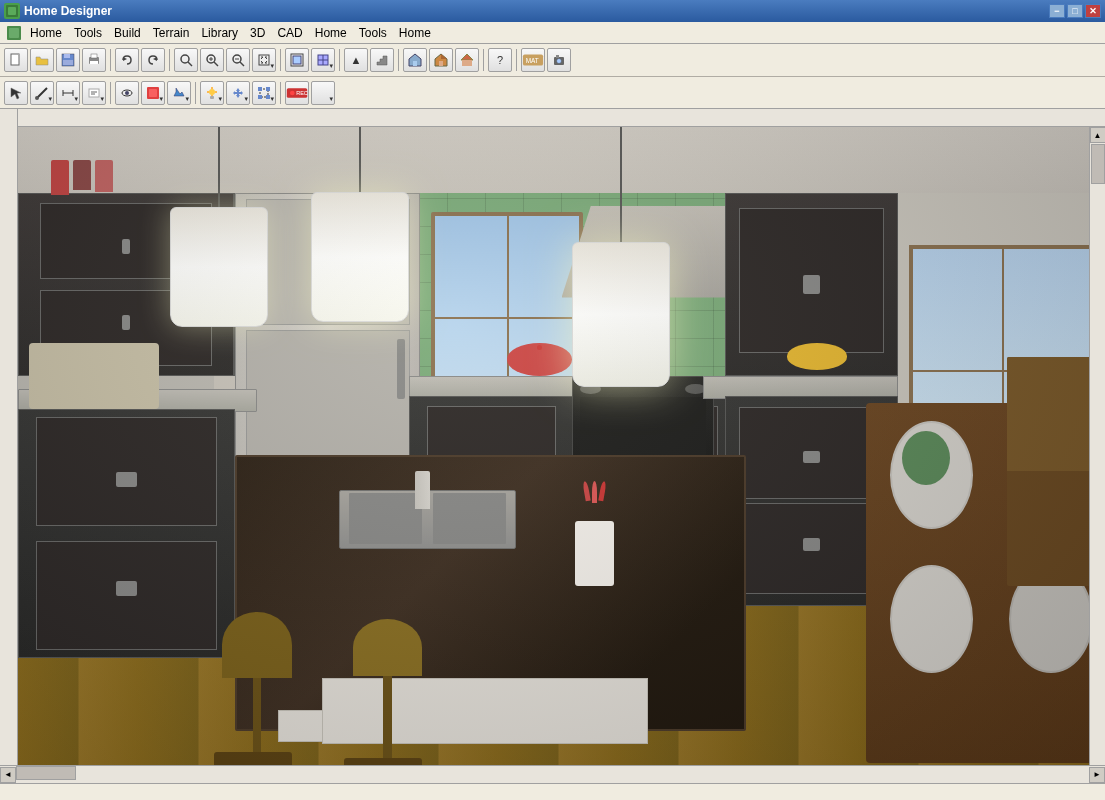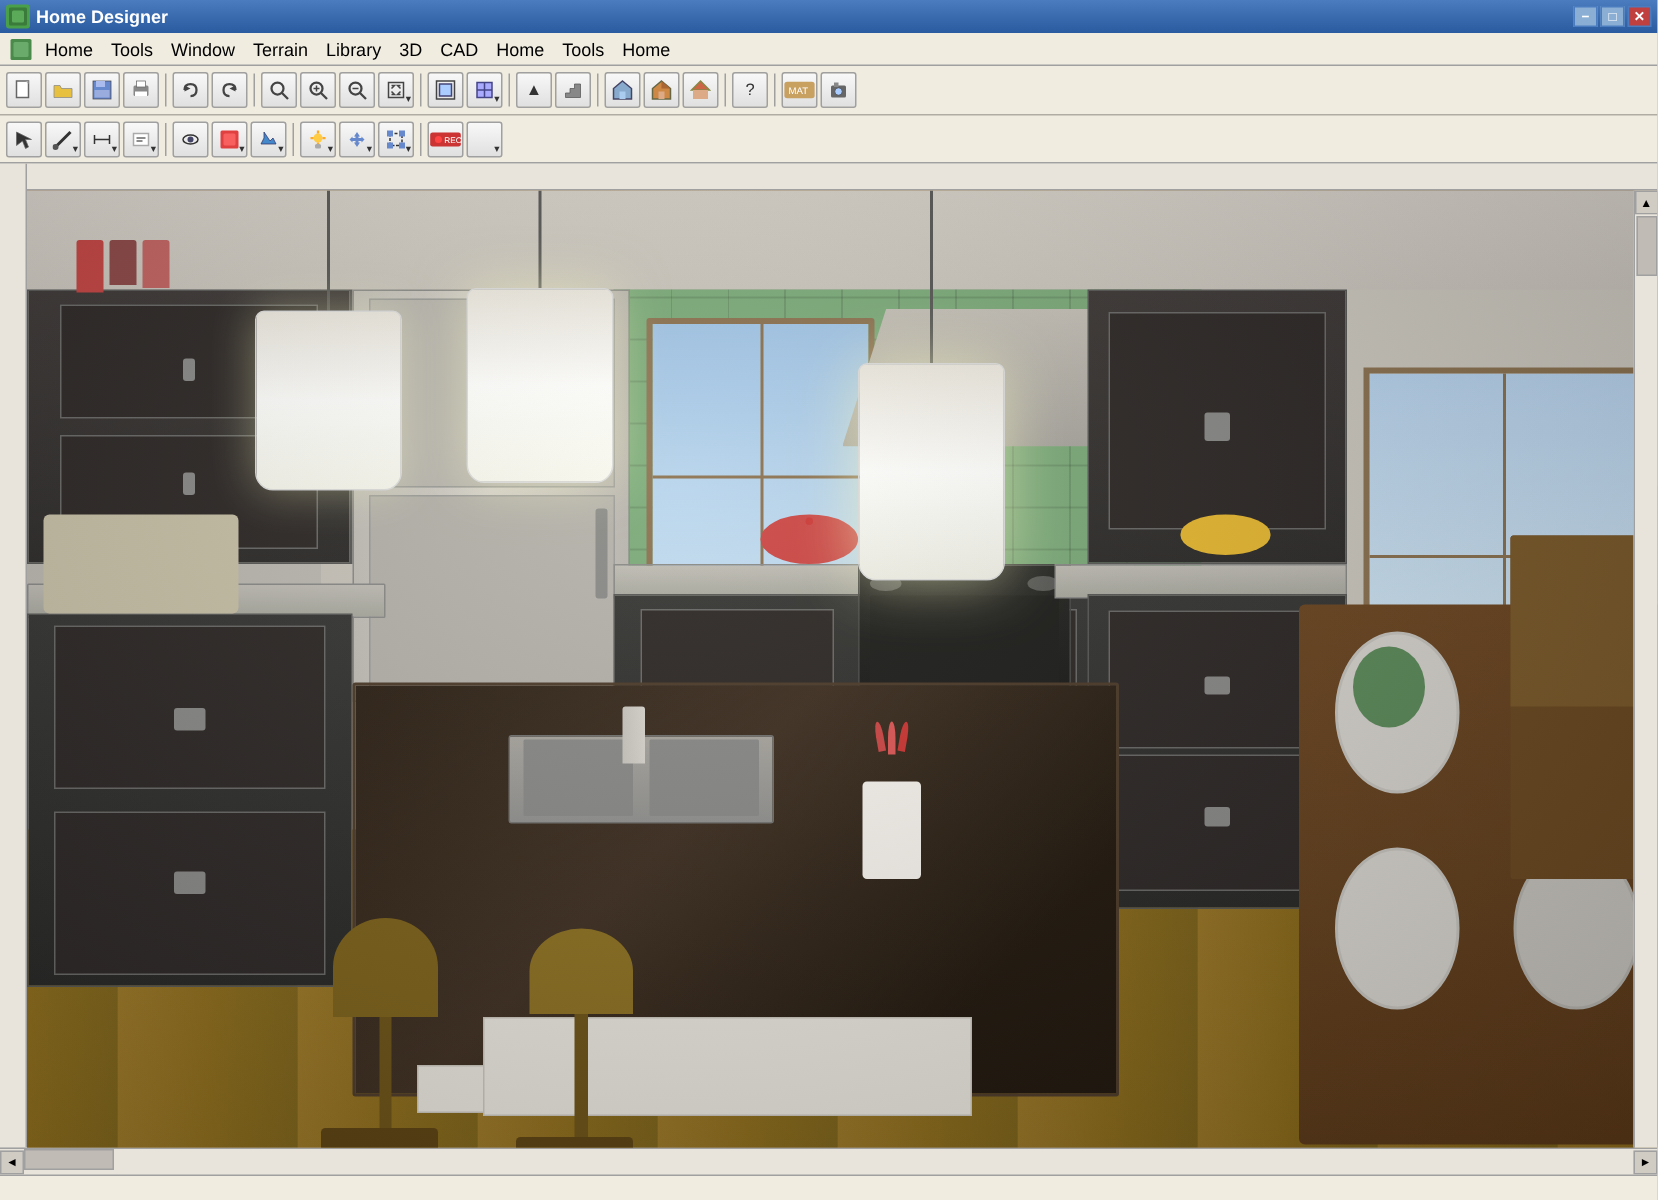--- a/index.html
+++ b/index.html
@@ -240,21 +240,21 @@
 
 <div class="menu-bar">
   <div class="tb-btn" style="width:20px;height:20px;border:none;background:none;">
     <svg width="16" height="16" viewBox="0 0 16 16">
       <rect x="1" y="1" width="14" height="14" fill="#4a8a4a" rx="1"></rect>
       <rect x="3" y="3" width="10" height="10" fill="#6aaa6a" rx="1"></rect>
     </svg>
   </div>
   <div class="menu-item">Home</div>
   <div class="menu-item">Tools</div>
-  <div class="menu-item">Window</div>
+  <div class="menu-item">Build</div>
   <div class="menu-item">Terrain</div>
   <div class="menu-item">Library</div>
   <div class="menu-item">3D</div>
   <div class="menu-item">CAD</div>
   <div class="menu-item">Home</div>
   <div class="menu-item">Tools</div>
   <div class="menu-item">Home</div>
 </div>
 
 <div class="toolbar-area">

